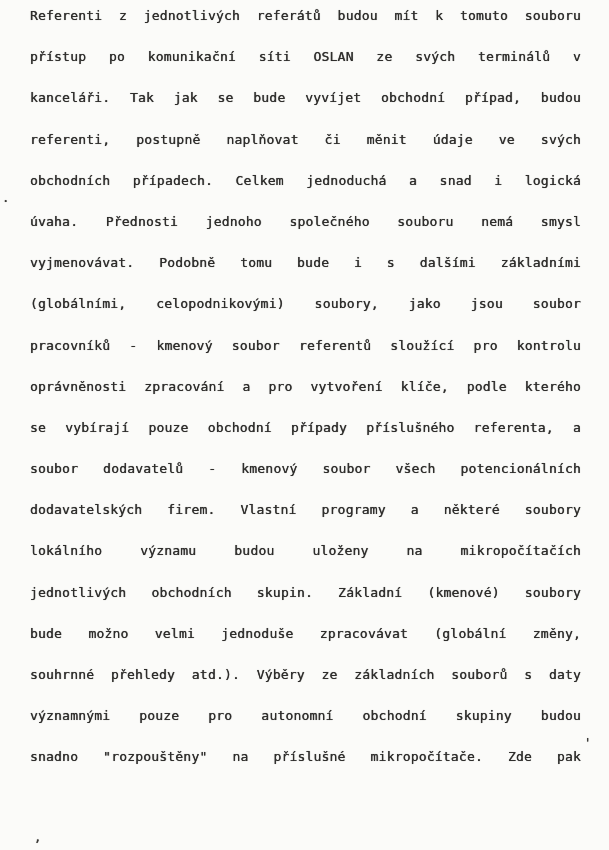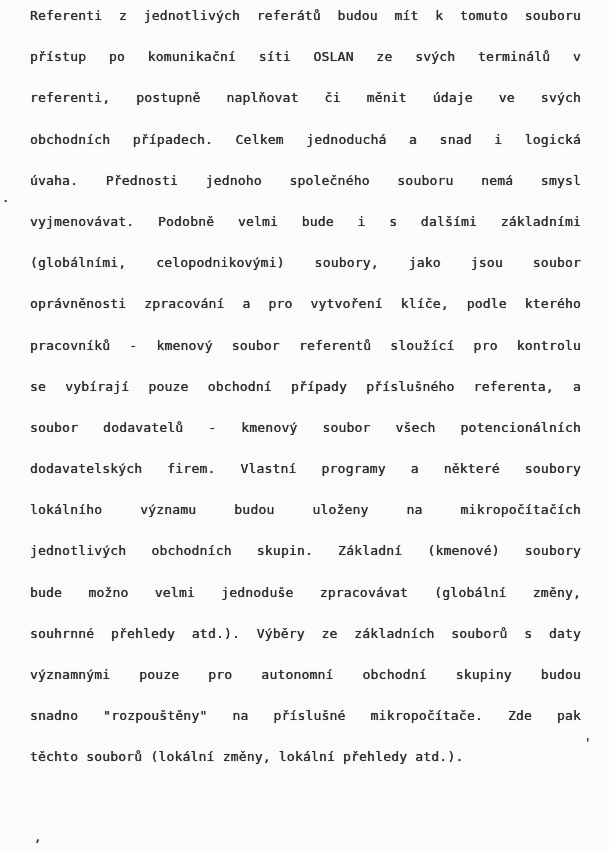--- a/index.html
+++ b/index.html
@@ -49,37 +49,37 @@
 </style>
 </head>
 <body>
 
 <div class="page">
   <div class="body-text">
 
     <div class="para">
       <span class="line just">Referenti z jednotlivých referátů budou mít k tomuto souboru</span>
       <span class="line just">přístup po komunikační síti OSLAN ze svých terminálů v</span>
+      <span class="line just">kanceláři. Tak jak se bude vyvíjet obchodní případ, budou</span>
       <span class="line just">referenti, postupně naplňovat či měnit údaje ve svých</span>
       <span class="line just">obchodních případech. Celkem jednoduchá a snad i logická</span>
       <span class="line just">úvaha. Přednosti jednoho společného souboru nemá smysl</span>
-      <span class="line just">vyjmenovávat. Podobně velmi bude i s dalšími základními</span>
+      <span class="line just">vyjmenovávat. Podobně tomu bude i s dalšími základními</span>
       <span class="line just">(globálními, celopodnikovými) soubory, jako jsou soubor</span>
+      <span class="line just">pracovníků - kmenový soubor referentů sloužící pro kontrolu</span>
       <span class="line just">oprávněnosti zpracování a pro vytvoření klíče, podle kterého</span>
-      <span class="line just">pracovníků - kmenový soubor referentů sloužící pro kontrolu</span>
       <span class="line just">se vybírají pouze obchodní případy příslušného referenta, a</span>
       <span class="line just">soubor dodavatelů - kmenový soubor všech potencionálních</span>
       <span class="line just">dodavatelských firem. Vlastní programy a některé soubory</span>
       <span class="line just">lokálního významu budou uloženy na mikropočítačích</span>
       <span class="line just">jednotlivých obchodních skupin. Základní (kmenové) soubory</span>
       <span class="line just">bude možno velmi jednoduše zpracovávat (globální změny,</span>
       <span class="line just">souhrnné přehledy atd.). Výběry ze základních souborů s daty</span>
       <span class="line just">významnými pouze pro autonomní obchodní skupiny budou</span>
       <span class="line just">snadno "rozpouštěny" na příslušné mikropočítače. Zde pak</span>
-      <span class="line">těchto souborů (lokální změny, lokální přehledy atd.).</span>
     </div>
 
   </div>
 
   <span class="artifact a1">.</span>
   <span class="artifact a2">'</span>
   <span class="artifact a3">,</span>
 </div>
 
 </body></html>

